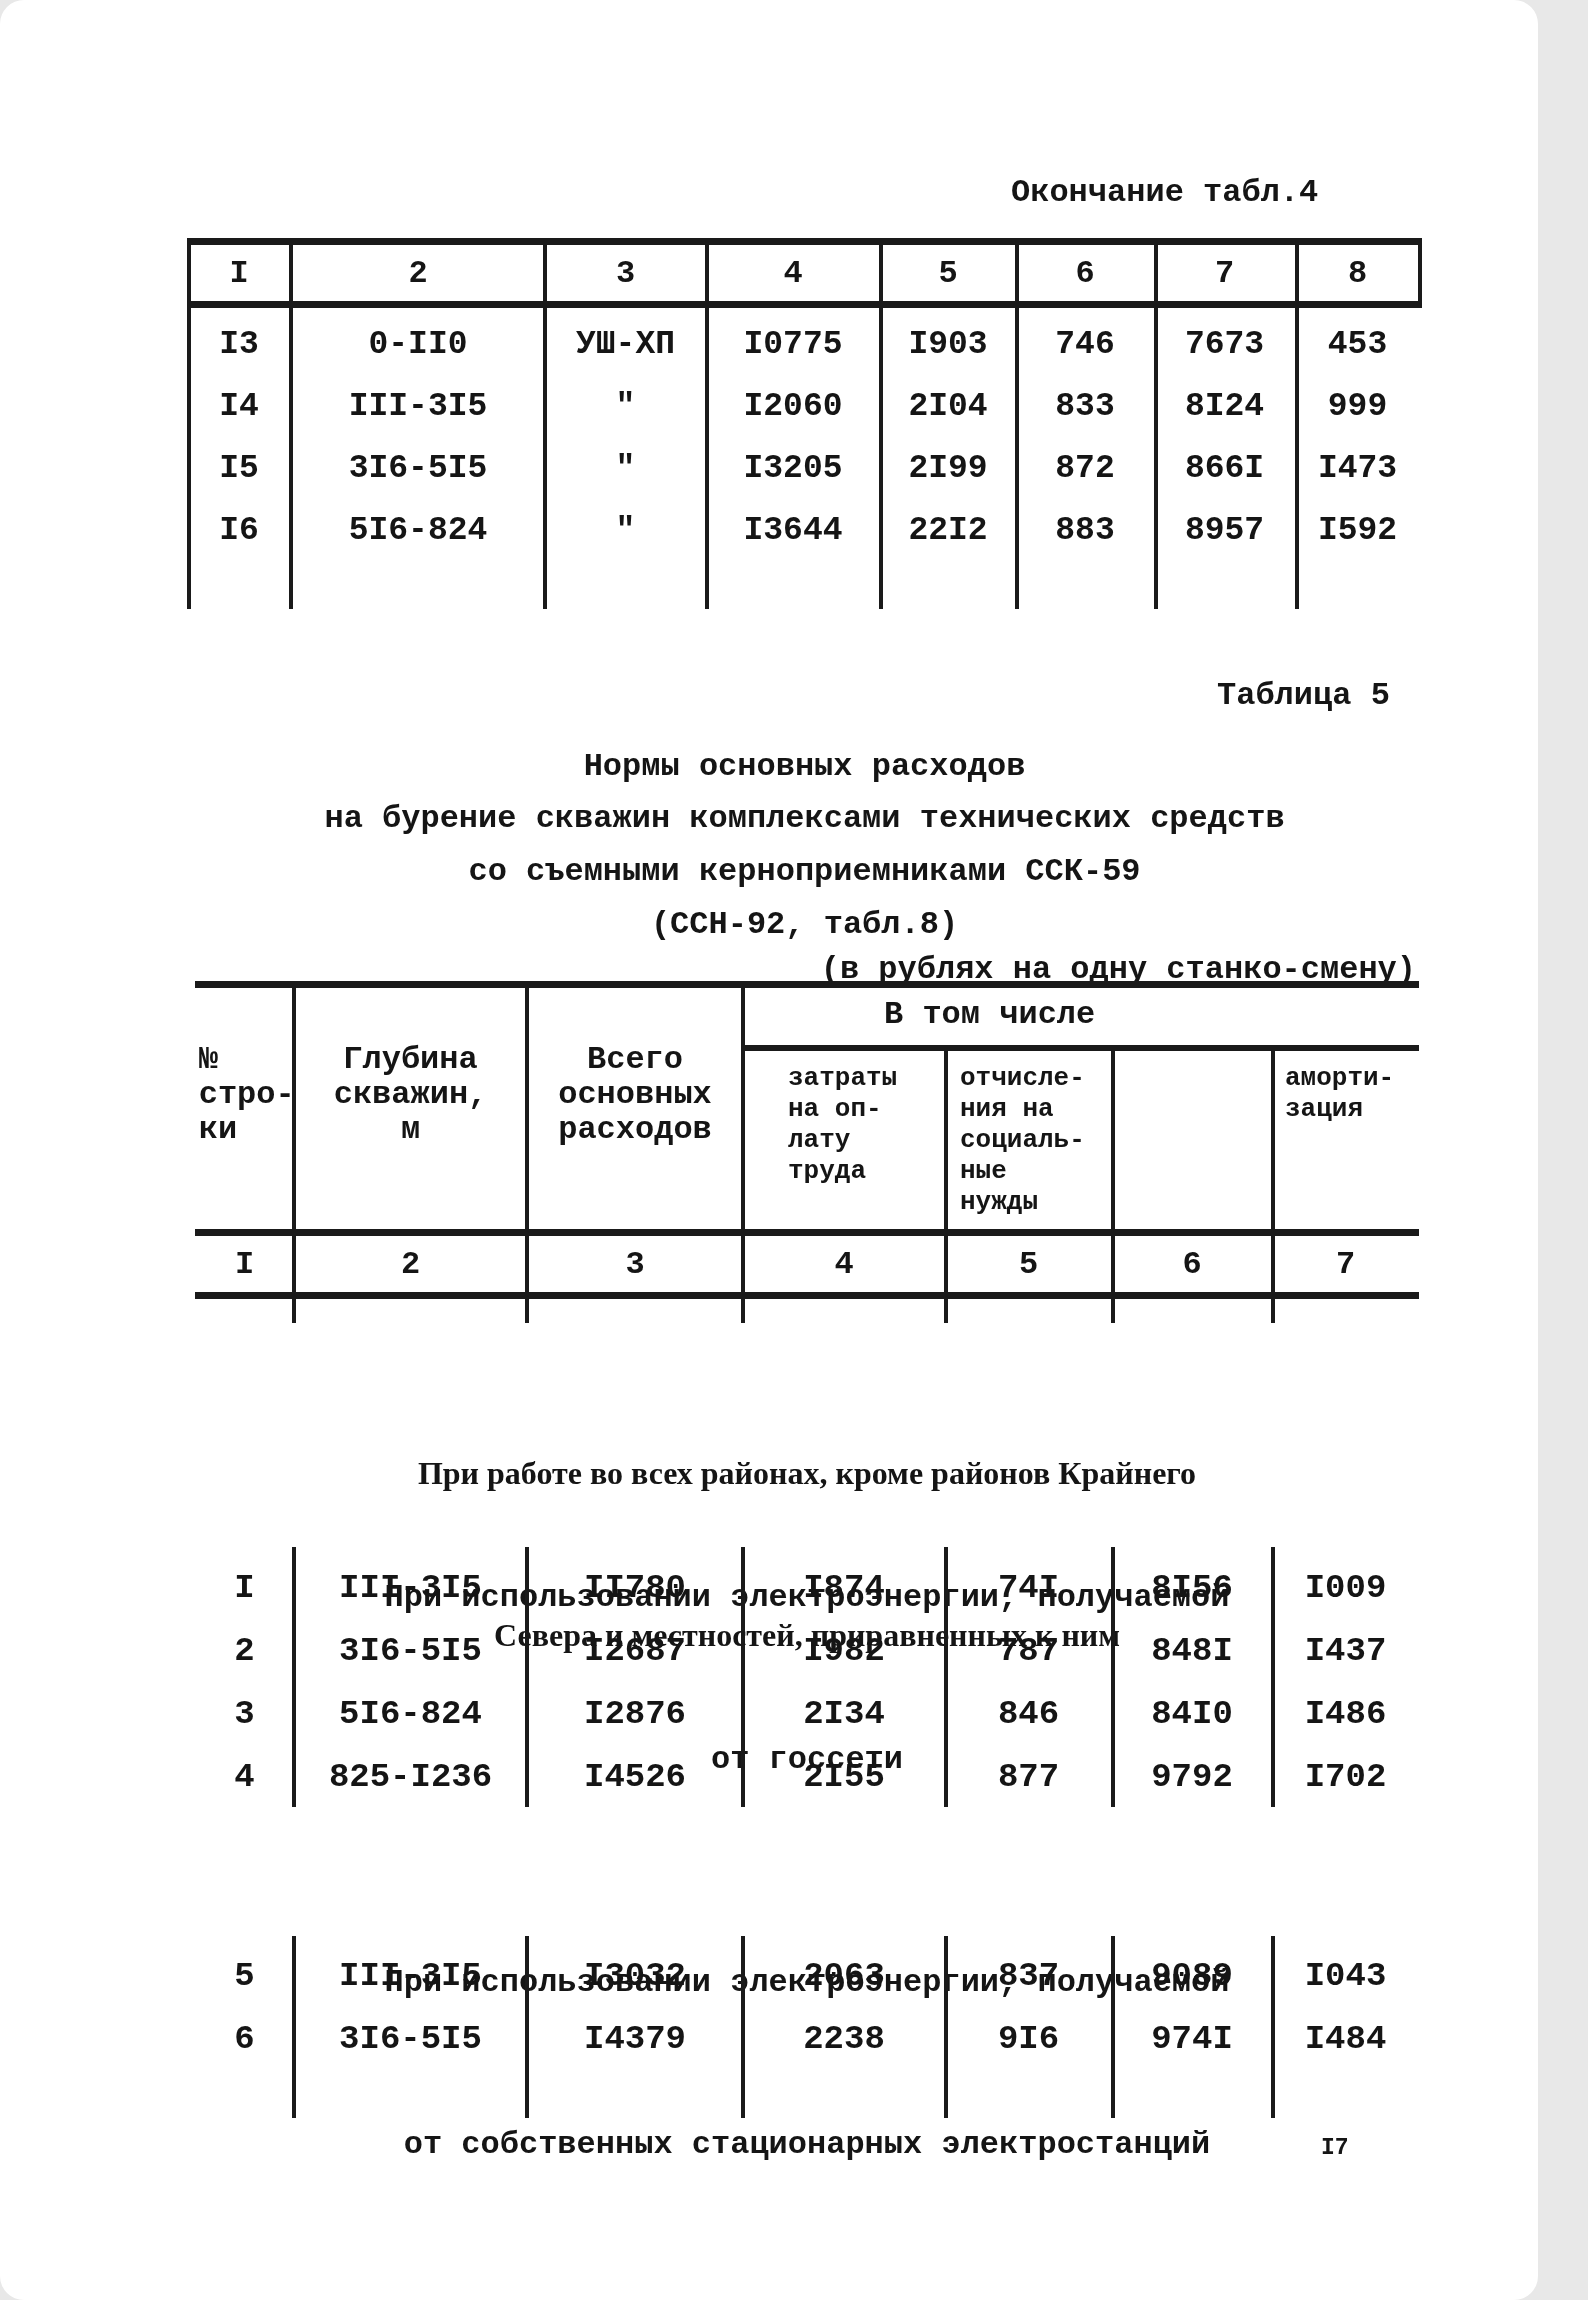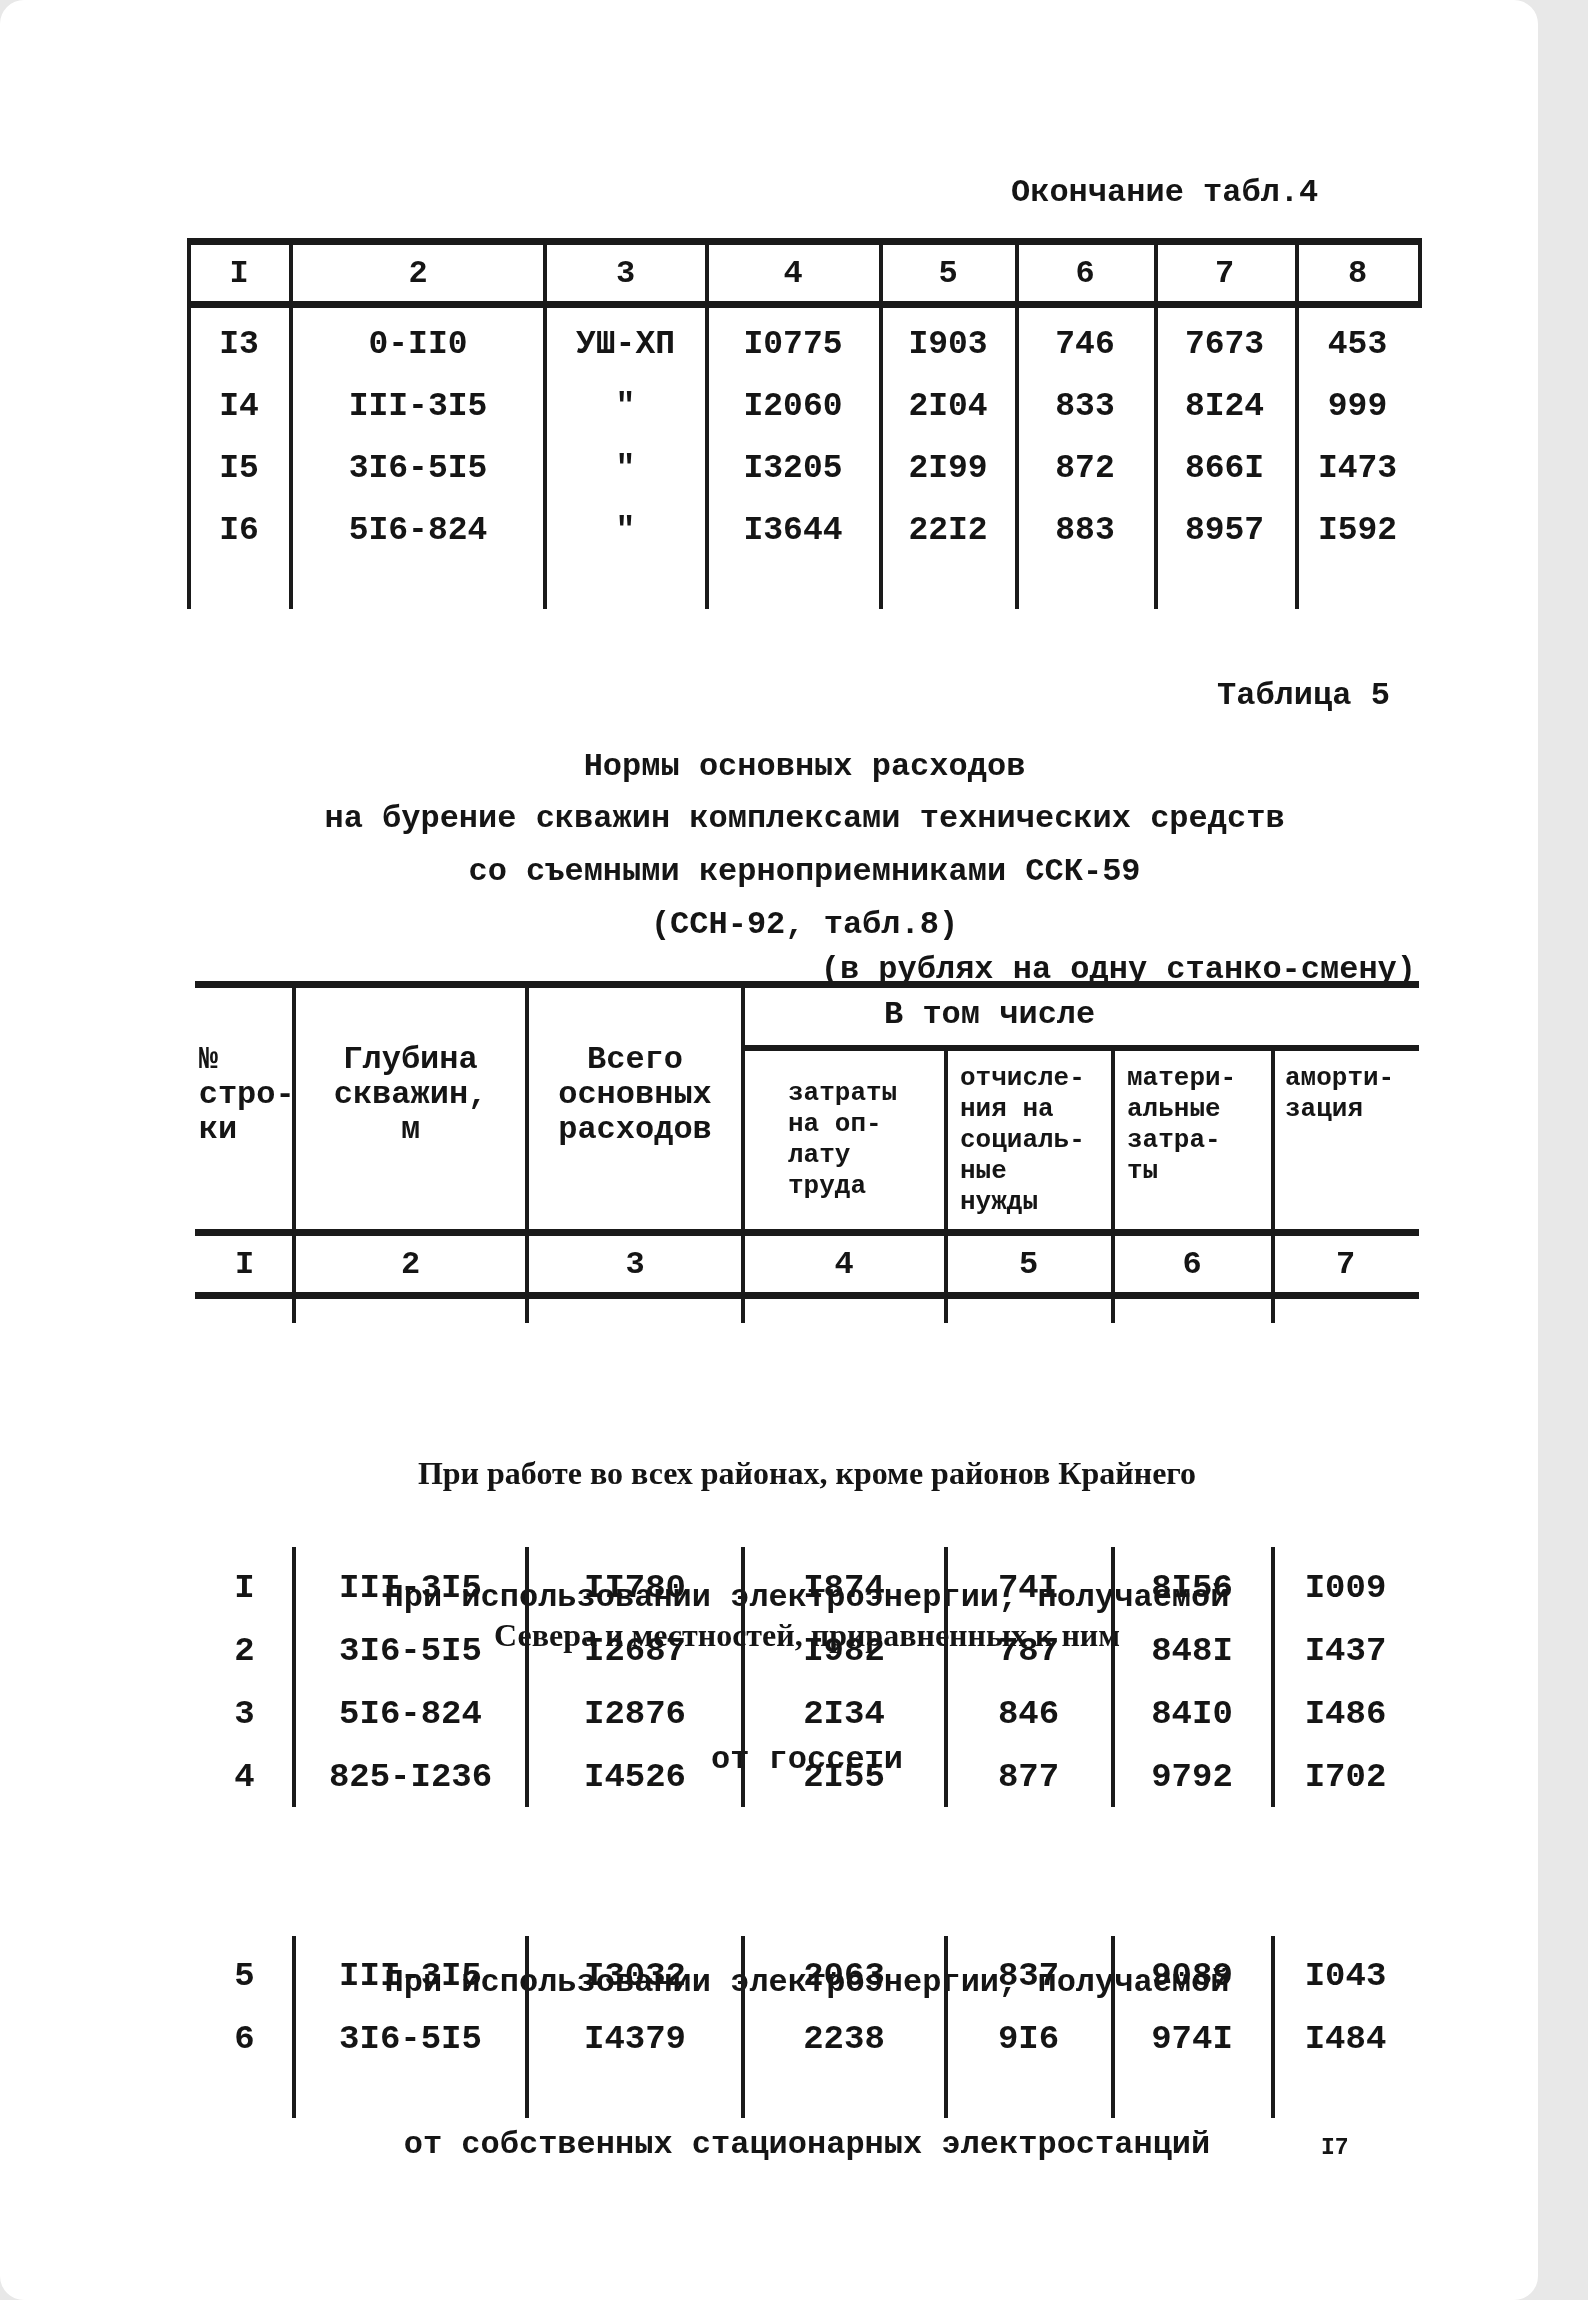--- a/index.html
+++ b/index.html
@@ -128,33 +128,29 @@
     <div class="hcell pre" style="left:0;top:7.4px;width:99px;height:240px;padding:54px 0 0 3.7px;text-align:left;">№
 стро-
 ки</div>
     <div class="hcell pre" style="left:99px;top:7.4px;width:233px;height:240px;padding-top:54px;text-align:center;">Глубина
 скважин,
 м</div>
     <div class="hcell pre" style="left:332px;top:7.4px;width:216px;height:240px;padding-top:54px;text-align:center;">Всего
 основных
 расходов</div>
     <div class="hcell" style="left:548px;top:7.4px;width:676px;height:57px;padding-left:141px;line-height:54px;text-align:left;">В том числе</div>
-    <div class="subhcell pre" style="left:548px;top:71px;width:202px;height:176px;padding:11px 0 0 45px;margin-top:15px;">затраты
+    <div class="subhcell pre" style="left:548px;top:71px;width:202px;height:176px;padding:11px 0 0 45px;">затраты
 на оп-
 лату
 труда</div>
     <div class="subhcell pre" style="left:750px;top:71px;width:167px;height:176px;padding:11px 0 0 15px;">отчисле-
 ния на
 социаль-
 ные
 нужды</div>
-    <div class="subhcell pre" style="left:917px;top:71px;width:160px;height:176px;padding:11px 0 0 15px;">матери-
-альные
-затра-
-ты</div>
     <div class="subhcell pre" style="left:1078px;top:71px;width:147px;height:176px;padding:11px 0 0 12px;">аморти-
 зация</div>
 
     <div class="grid t5cols" style="left:0;top:255px;width:1224px;height:56px;">
       <div class="cell numcell">I</div>
       <div class="cell numcell">2</div>
       <div class="cell numcell">3</div>
       <div class="cell numcell">4</div>
       <div class="cell numcell">5</div>
       <div class="cell numcell">6</div>

